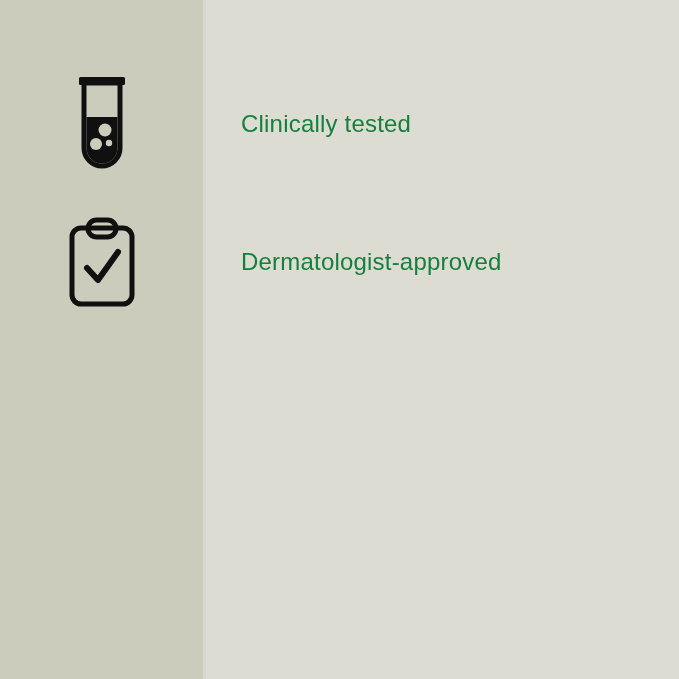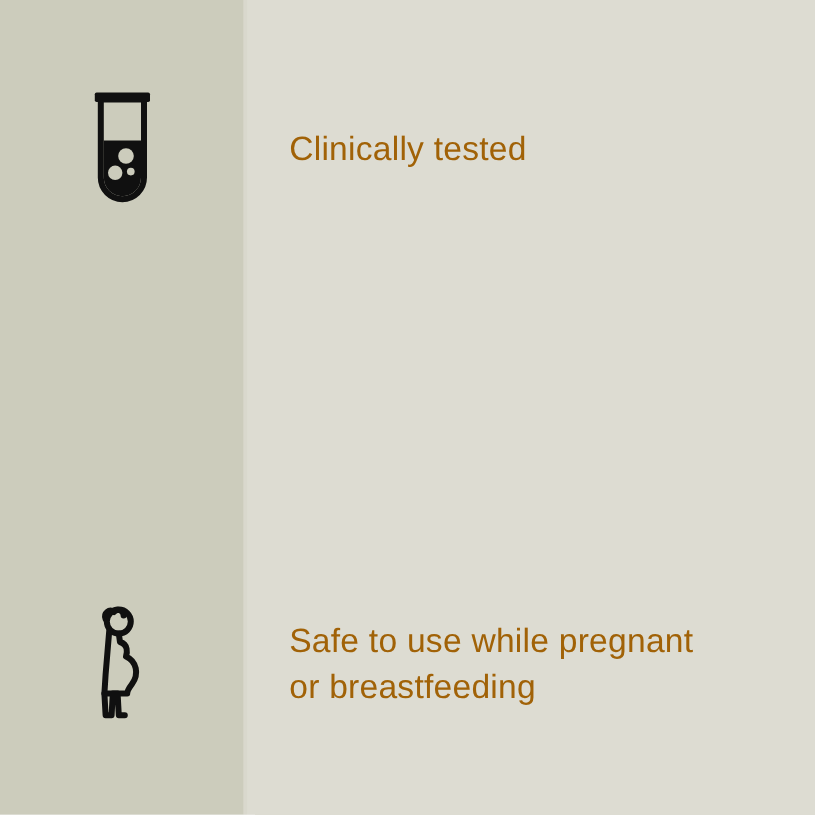--- a/index.html
+++ b/index.html
@@ -75,23 +75,23 @@
   }
   .text-cell {
     position: relative;
     flex: 1 1 auto;
     padding-left: 38px;
     display: flex;
     align-items: center;
     height: 128px;
   }
   .claim-text {
-    color: #a16207;
+    color: #15803d;
     font-family: "Liberation Sans", sans-serif;
-    font-size: 28px;
+    font-size: 24px;
     font-weight: 300;
     letter-spacing: 0.2px;
     line-height: 1.38;
     white-space: pre-line;
   }
 </style>
 </head>
 <body>
 
 <div class="canvas">
@@ -117,49 +117,34 @@
             <circle cx="24" cy="71" r="6" fill="#ccccbc"></circle>
             <circle cx="37" cy="70" r="3.2" fill="#ccccbc"></circle>
           </svg>
         </span>
       </div>
       <div class="text-cell">
         <div class="claim-text">Clinically tested</div>
       </div>
     </div>
 
-
-
-    <div class="row row-4">
+    <div class="row row-2">
       <div class="icon-cell">
         <span>
-          <svg width="56" height="100" viewBox="0 0 56 100" xmlns="http://www.w3.org/2000/svg">
+          <svg width="68" height="92" viewBox="0 0 68 92" xmlns="http://www.w3.org/2000/svg">
 
-            <path d="M14,12 C12,7 17,3 21,6 C23,3 29,4 29,9" fill="none" stroke="#101010" stroke-width="5" stroke-linecap="round" stroke-linejoin="round"></path>
+            <rect x="4" y="12" width="60" height="76" rx="9" ry="9" fill="none" stroke="#101010" stroke-width="5"></rect>
 
-            <circle cx="25" cy="14" r="10" fill="none" stroke="#101010" stroke-width="5"></circle>
+            <rect x="20" y="4" width="28" height="17" rx="8.5" ry="8.5" fill="none" stroke="#101010" stroke-width="5"></rect>
 
-            <path d="M17,22
-                     L14,58
-                     L13,74
-                     L14,92
-                     L19,92
-                     L20,74
-                     L24,74
-                     L25,92
-                     L30,92" fill="none" stroke="#101010" stroke-width="5" stroke-linecap="round" stroke-linejoin="round"></path>
-            <path d="M25,24
-                     L26,31
-                     C33,33 32,40 31,43
-                     C40,47 42,58 36,66
-                     C33,70 32,72 32,74
-                     L13,74" fill="none" stroke="#101010" stroke-width="5" stroke-linecap="round" stroke-linejoin="round"></path>
+            <path d="M19,52 L30,64 L50,36" fill="none" stroke="#101010" stroke-width="6" stroke-linecap="round" stroke-linejoin="round"></path>
           </svg>
         </span>
       </div>
       <div class="text-cell">
-        <div class="claim-text">Safe to use while pregnant
-or breastfeeding</div>
+        <div class="claim-text">Dermatologist-approved</div>
       </div>
     </div>
+
+
 
   </div>
 </div>
 
 </body></html>

